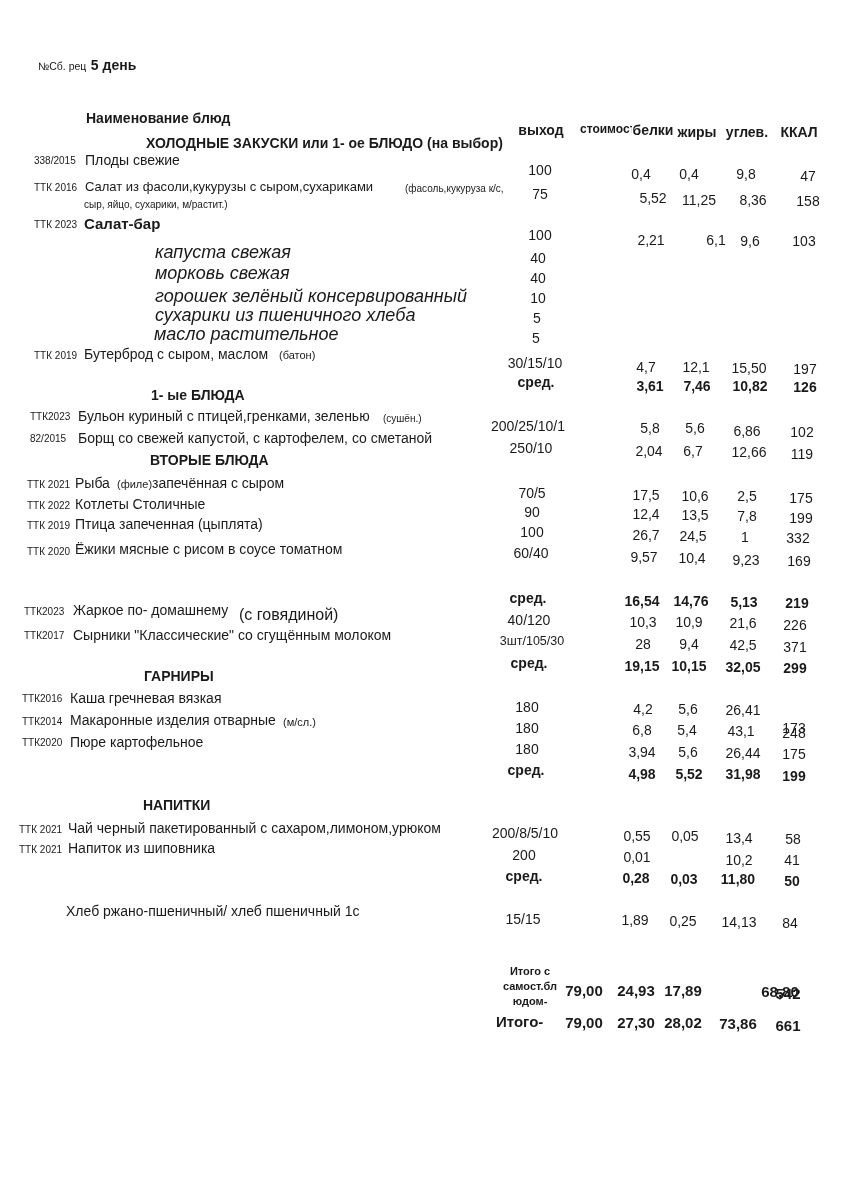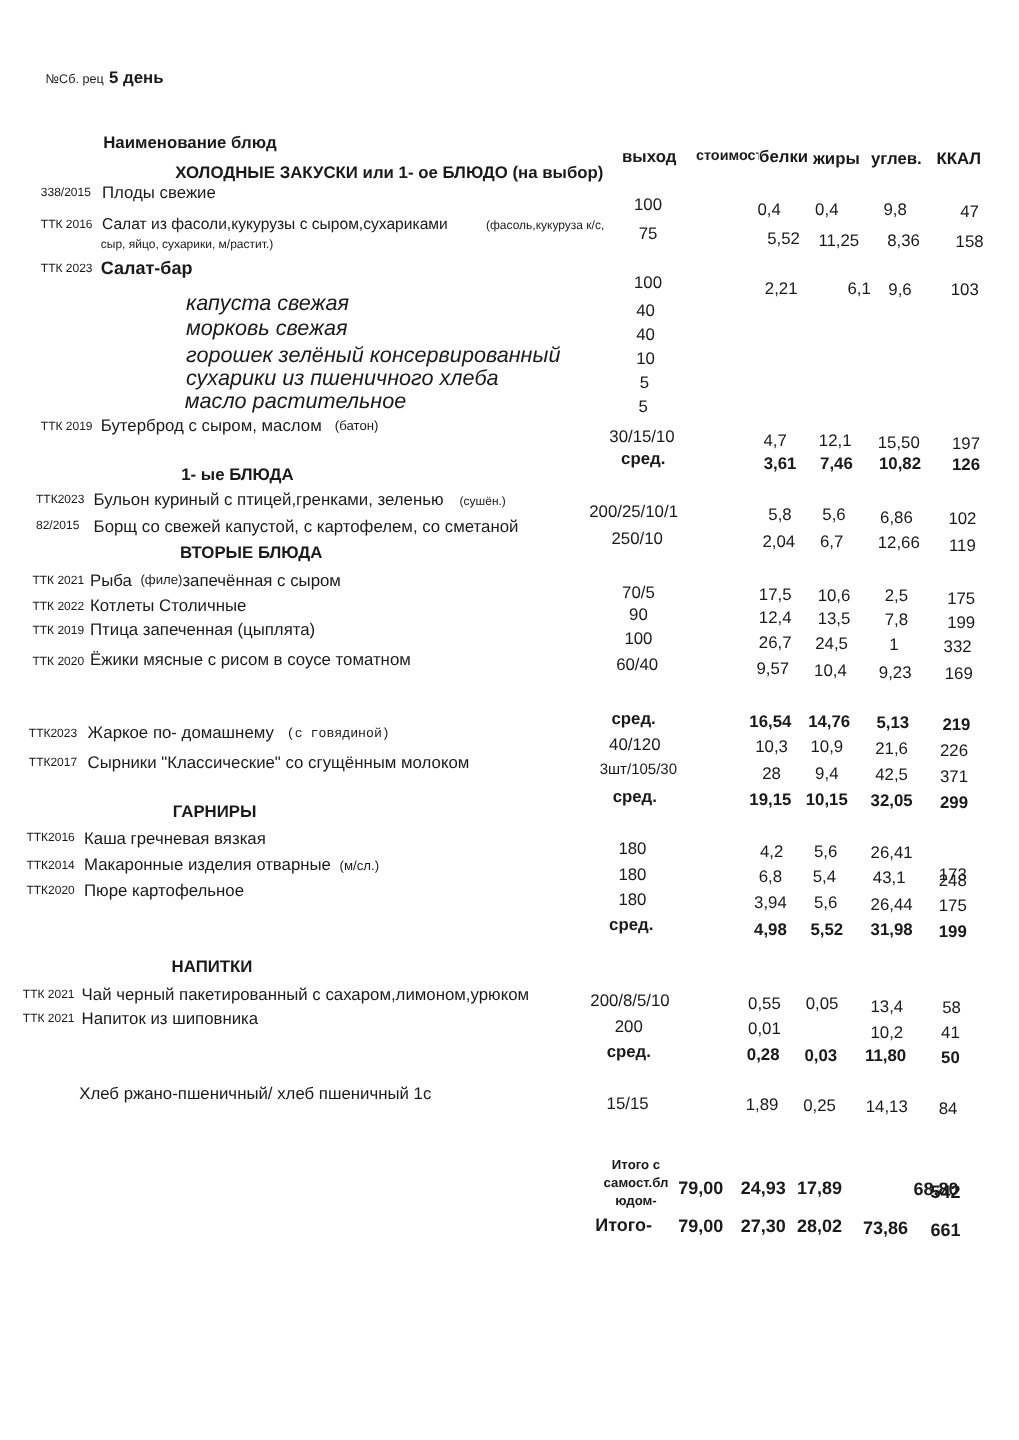--- a/index.html
+++ b/index.html
@@ -178,21 +178,21 @@
   <span class="num b" style="left:528px; top:590px;">сред.</span>
   <span class="num b" style="left:642px; top:593px;">16,54</span>
   <span class="num b" style="left:691px; top:593px;">14,76</span>
   <span class="num b" style="left:744px; top:594px;">5,13</span>
   <span class="num b" style="left:797px; top:595px;">219</span>
 </div>
 
 <div>
   <span class="abs code" style="left:24px; top:606px;">ТТК2023</span>
   <span class="abs name" style="left:73px; top:602px;">Жаркое по- домашнему</span>
-  <span class="abs small" style="left:239px; top:606px; font-size:11px;font-family:Liberation Mono, monospace;">(с говядиной)</span>
+  <span class="abs small" style="left:239px; top:606px; font-size:16px;">(с говядиной)</span>
   <span class="num" style="left:529px; top:612px;">40/120</span>
   <span class="num" style="left:643px; top:614px;">10,3</span>
   <span class="num" style="left:689px; top:614px;">10,9</span>
   <span class="num" style="left:743px; top:615px;">21,6</span>
   <span class="num" style="left:795px; top:617px;">226</span>
 </div>
 
 <div>
   <span class="abs code" style="left:24px; top:630px;">ТТК2017</span>
   <span class="abs name" style="left:73px; top:627px;">Сырники "Классические" со сгущённым молоком</span>

